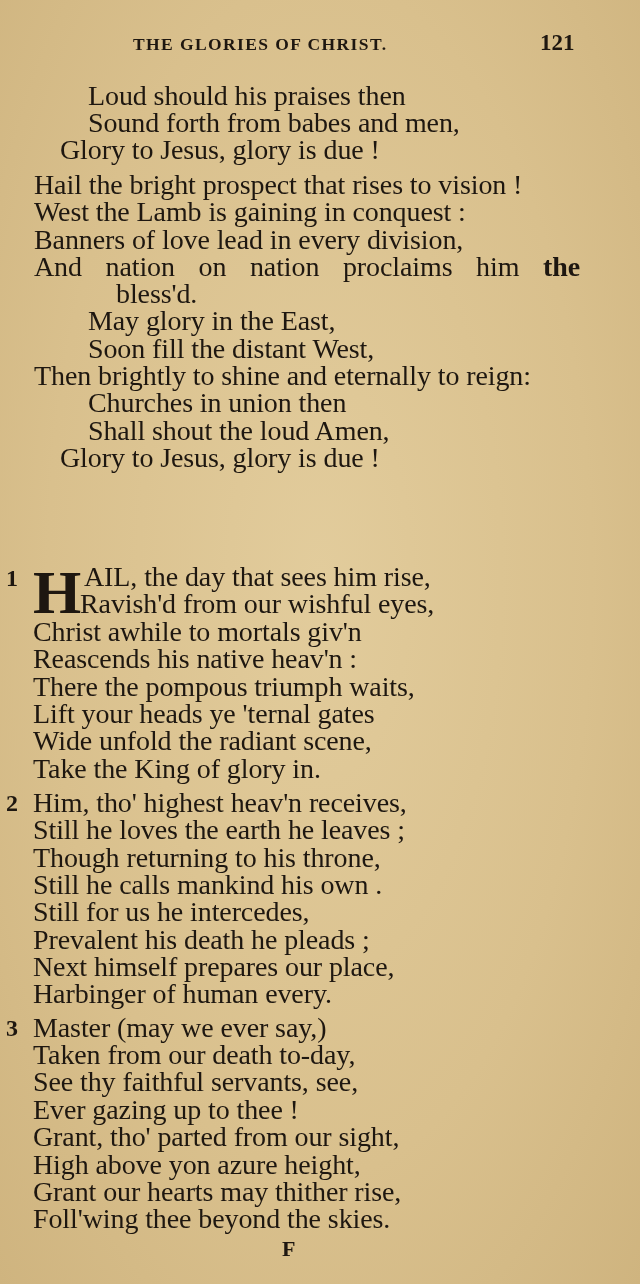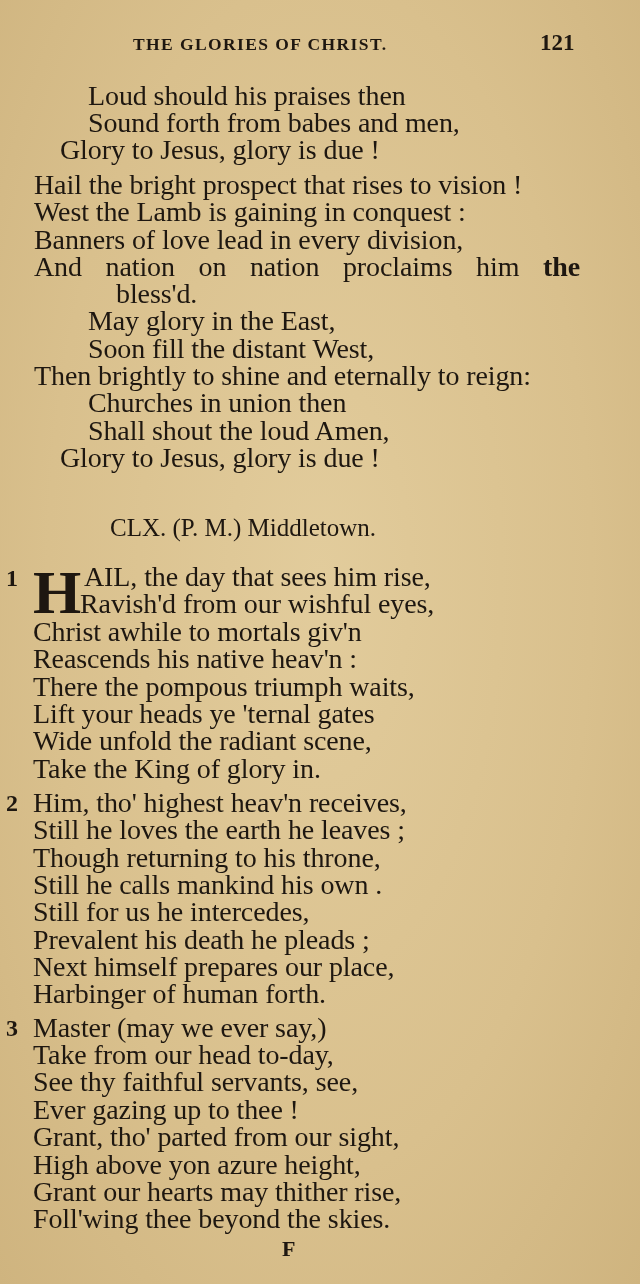--- a/index.html
+++ b/index.html
@@ -70,21 +70,20 @@
     </div>
     <div class="line" style="top:280px;left:116px">bless'd.</div>
     <div class="line" style="top:307px;left:88px">May glory in the East,</div>
     <div class="line" style="top:335px;left:88px">Soon fill the distant West,</div>
     <div class="line" style="top:362px;left:34px">Then brightly to shine and eternally to reign:</div>
     <div class="line" style="top:389px;left:88px">Churches in union then</div>
     <div class="line" style="top:417px;left:88px">Shall shout the loud Amen,</div>
     <div class="line" style="top:444px;left:60px">Glory to Jesus, glory is due !</div>
   </div>
 
-  <div class="hymn-title">CLX. (P. M.) Middletown.</div>
 
   <div>
     <div class="stanza-num" style="top:565px;left:6px">1</div>
     <div class="dropcap">H</div>
     <div class="line" style="top:563px;left:84px">AIL, the day that sees him rise,</div>
     <div class="line" style="top:590px;left:80px">Ravish'd from our wishful eyes,</div>
     <div class="line" style="top:618px;left:33px">Christ awhile to mortals giv'n</div>
     <div class="line" style="top:645px;left:33px">Reascends his native heav'n :</div>
     <div class="line" style="top:673px;left:33px">There the pompous triumph waits,</div>
     <div class="line" style="top:700px;left:33px">Lift your heads ye 'ternal gates</div>
@@ -94,27 +93,27 @@
 
   <div>
     <div class="stanza-num" style="top:790px;left:6px">2</div>
     <div class="line" style="top:789px;left:33px">Him, tho' highest heav'n receives,</div>
     <div class="line" style="top:816px;left:33px">Still he loves the earth he leaves ;</div>
     <div class="line" style="top:844px;left:33px">Though returning to his throne,</div>
     <div class="line" style="top:871px;left:33px">Still he calls mankind his own .</div>
     <div class="line" style="top:898px;left:33px">Still for us he intercedes,</div>
     <div class="line" style="top:926px;left:33px">Prevalent his death he pleads ;</div>
     <div class="line" style="top:953px;left:33px">Next himself prepares our place,</div>
-    <div class="line" style="top:980px;left:33px">Harbinger of human forth.</div>
+    <div class="line" style="top:980px;left:33px">Harbinger of human every.</div>
   </div>
 
   <div>
     <div class="stanza-num" style="top:1015px;left:6px">3</div>
     <div class="line" style="top:1014px;left:33px">Master (may we ever say,)</div>
-    <div class="line" style="top:1041px;left:33px">Take from our head to-day,</div>
+    <div class="line" style="top:1041px;left:33px">Taken from our death to-day,</div>
     <div class="line" style="top:1068px;left:33px">See thy faithful servants, see,</div>
     <div class="line" style="top:1096px;left:33px">Ever gazing up to thee !</div>
     <div class="line" style="top:1123px;left:33px">Grant, tho' parted from our sight,</div>
     <div class="line" style="top:1151px;left:33px">High above yon azure height,</div>
     <div class="line" style="top:1178px;left:33px">Grant our hearts may thither rise,</div>
     <div class="line" style="top:1205px;left:33px">Foll'wing thee beyond the skies.</div>
   </div>
 
   <div class="signature">F</div>
 </div>

